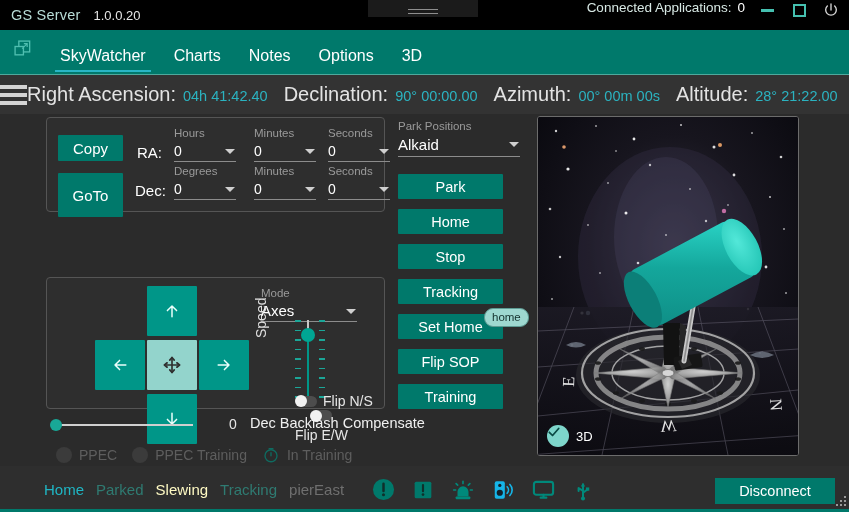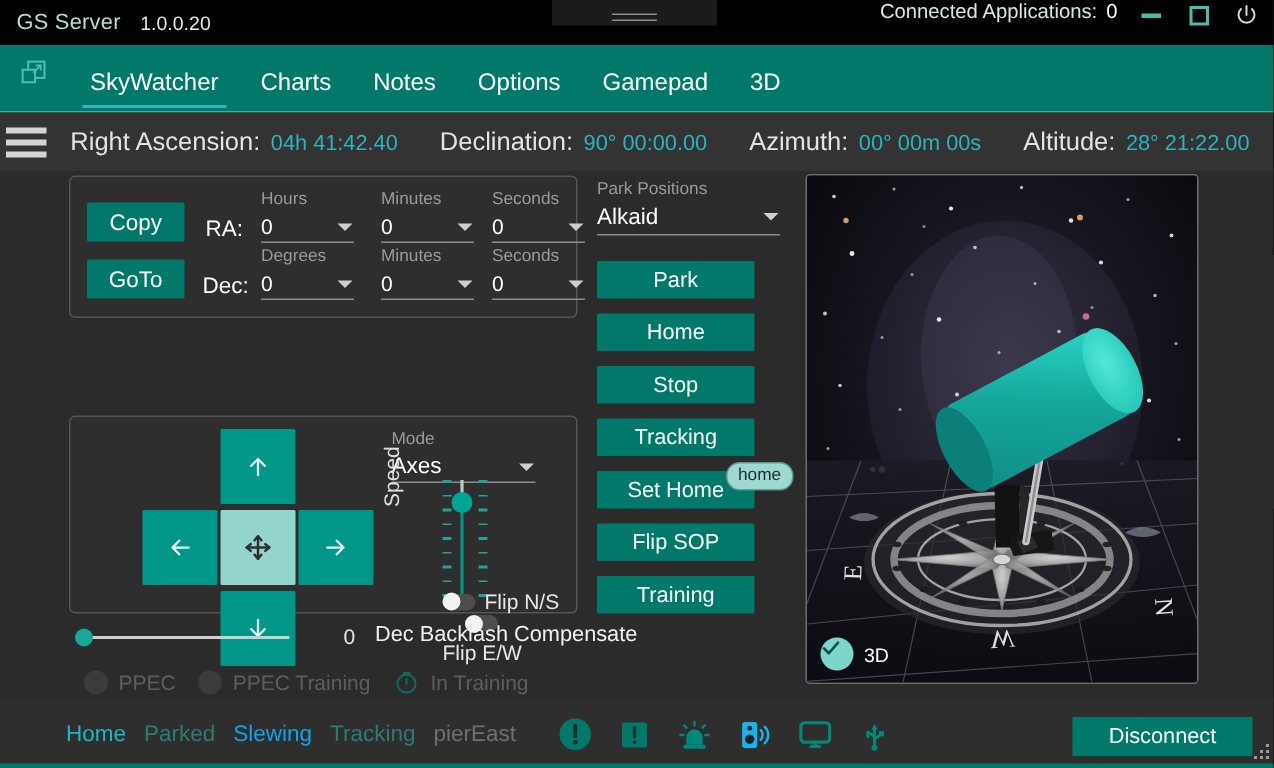--- a/index.html
+++ b/index.html
@@ -74,21 +74,21 @@
     position: absolute; left: 0; top: 75px; width: 849px; height: 39px;
     background: #333333;
     display: flex; align-items: center;
   }
   .hamburger {
     width: 46px; height: 39px; display: flex; flex-direction: column;
     align-items: center; justify-content: center; gap: 4px;
   }
   .hamburger span { display: block; width: 27px; height: 4px; background: #d4d4d4; }
   .coord-item { display: flex; align-items: baseline; margin-right: 16px; white-space: nowrap; }
-  .coord-label { color: #e3e3e3; font-size: 17px; margin-left: 12px; }
+  .coord-label { color: #e3e3e3; font-size: 20px; }
   .coord-value { color: #2bb3c0; font-size: 14.5px; margin-left: 7px; }
 
   
   .body-area {
     position: absolute; left: 0; top: 114px; width: 849px; height: 352px;
     background: #2b2b2b;
   }
 
   
   .panel {
@@ -99,21 +99,21 @@
   }
   #radec-panel { left: 46px; top: 3px; width: 339px; height: 95px; }
   #move-panel  { left: 46px; top: 163px; width: 339px; height: 132px; }
 
   .btn-teal {
     background: #00796b; color: #fff; border: none;
     font-family: "Liberation Sans", sans-serif;
     font-size: 15px; cursor: default; border-radius: 1px;
   }
   #copy-btn { position: absolute; left: 11px; top: 17px; width: 65px; height: 26px; }
-  #goto-btn { position: absolute; left: 11px; top: 55px; width: 65px; height: 26px; }
+  #goto-btn { position: absolute; left: 11px; top: 55px; width: 65px; height: 44px; }
 
   .axis-label { position: absolute; color: #ffffff; font-size: 15px; }
   #ra-label  { left: 90px; top: 26px; }
   #dec-label { left: 88px; top: 64px; }
 
   .combo { position: absolute; width: 62px; }
   .combo .c-cap {
     color: #9a9a9a; font-size: 11.5px; height: 14px; line-height: 14px;
   }
   .combo .c-box {
@@ -290,21 +290,20 @@
       <svg viewBox="0 0 24 24">
         <rect x="7" y="2.5" width="13" height="13" fill="none" stroke="#4fbfb0" stroke-width="1.6"></rect>
         <rect x="2.5" y="9" width="10" height="10" fill="#00796b" stroke="#4fbfb0" stroke-width="1.6"></rect>
         <path d="M11 11.5 L17 5.5 M13 5.5 L17 5.5 L17 9.5" stroke="#4fbfb0" stroke-width="1.4" fill="none"></path>
       </svg>
     </div>
     <div class="nav-tab active">SkyWatcher</div>
     <div class="nav-tab">Charts</div>
     <div class="nav-tab">Notes</div>
     <div class="nav-tab">Options</div>
-    <div class="nav-tab">Gamepad</div>
     <div class="nav-tab">3D</div>
   </div>
   <div class="navbar-underline"></div>
 
   <div class="coordbar">
     <div class="hamburger">
       <span></span>
       <span></span>
       <span></span>
     </div>
@@ -647,21 +646,21 @@
         </span>
         <span class="t">3D</span>
       </div>
     </div>
 
   </div>
 
   <div class="statusbar">
     <span class="st-word" style="margin-left:44px; color:#1fb6c4;">Home</span>
     <span class="st-word" style="color:#2f7b72;">Parked</span>
-    <span class="st-word" style="color:#0ea5e9;">Slewing</span>
+    <span class="st-word" style="color:#fef9c3;">Slewing</span>
     <span class="st-word" style="color:#2f7b72;">Tracking</span>
     <span class="st-word" style="color:#6f6f6f; margin-right:26px;">pierEast</span>
 
     <span class="st-icon">
       <svg width="23" height="23" viewBox="0 0 24 24">
         <circle cx="12" cy="12" r="11" fill="#00796b"></circle>
         <path d="M12 6 L12 13.5" stroke="#0f2f2b" stroke-width="2.6" stroke-linecap="round"></path>
         <circle cx="12" cy="17.5" r="1.6" fill="#0f2f2b"></circle>
       </svg>
     </span>

